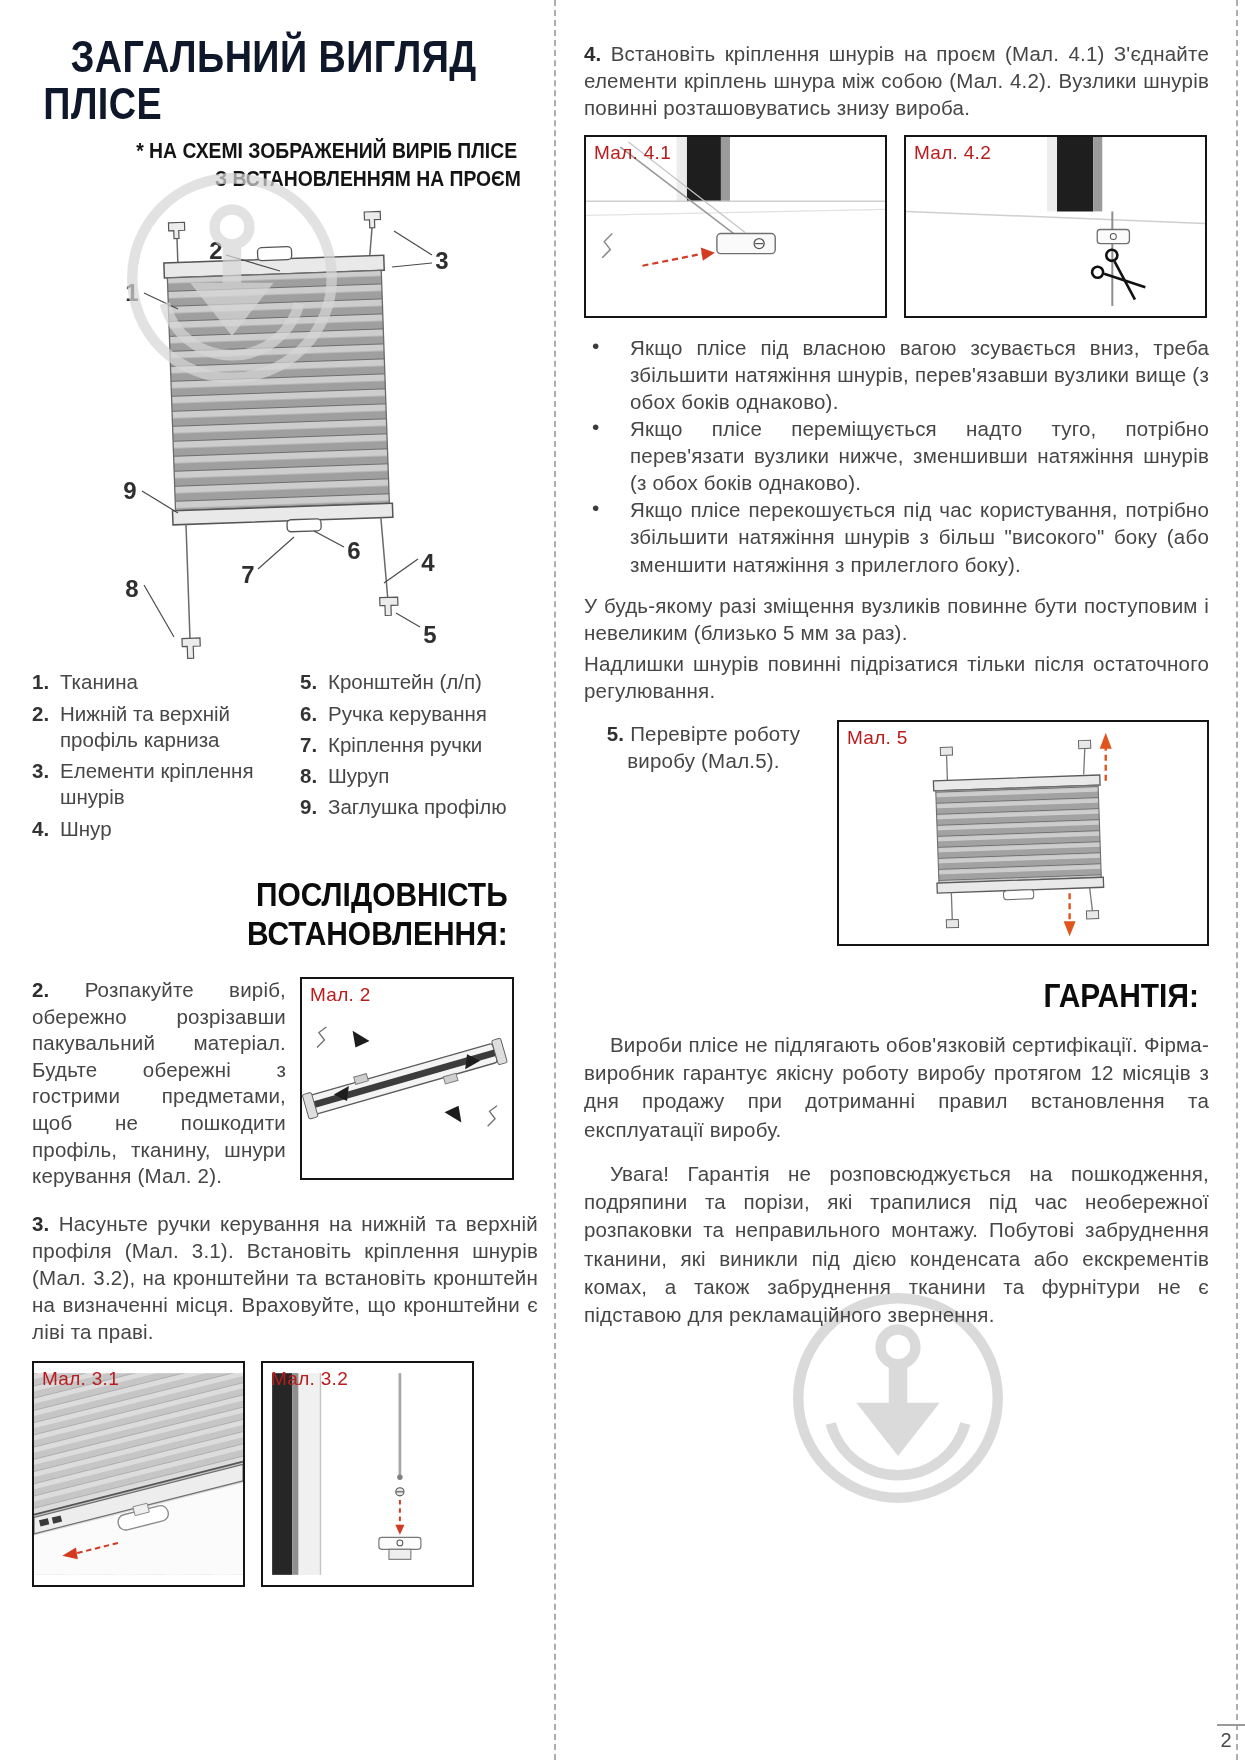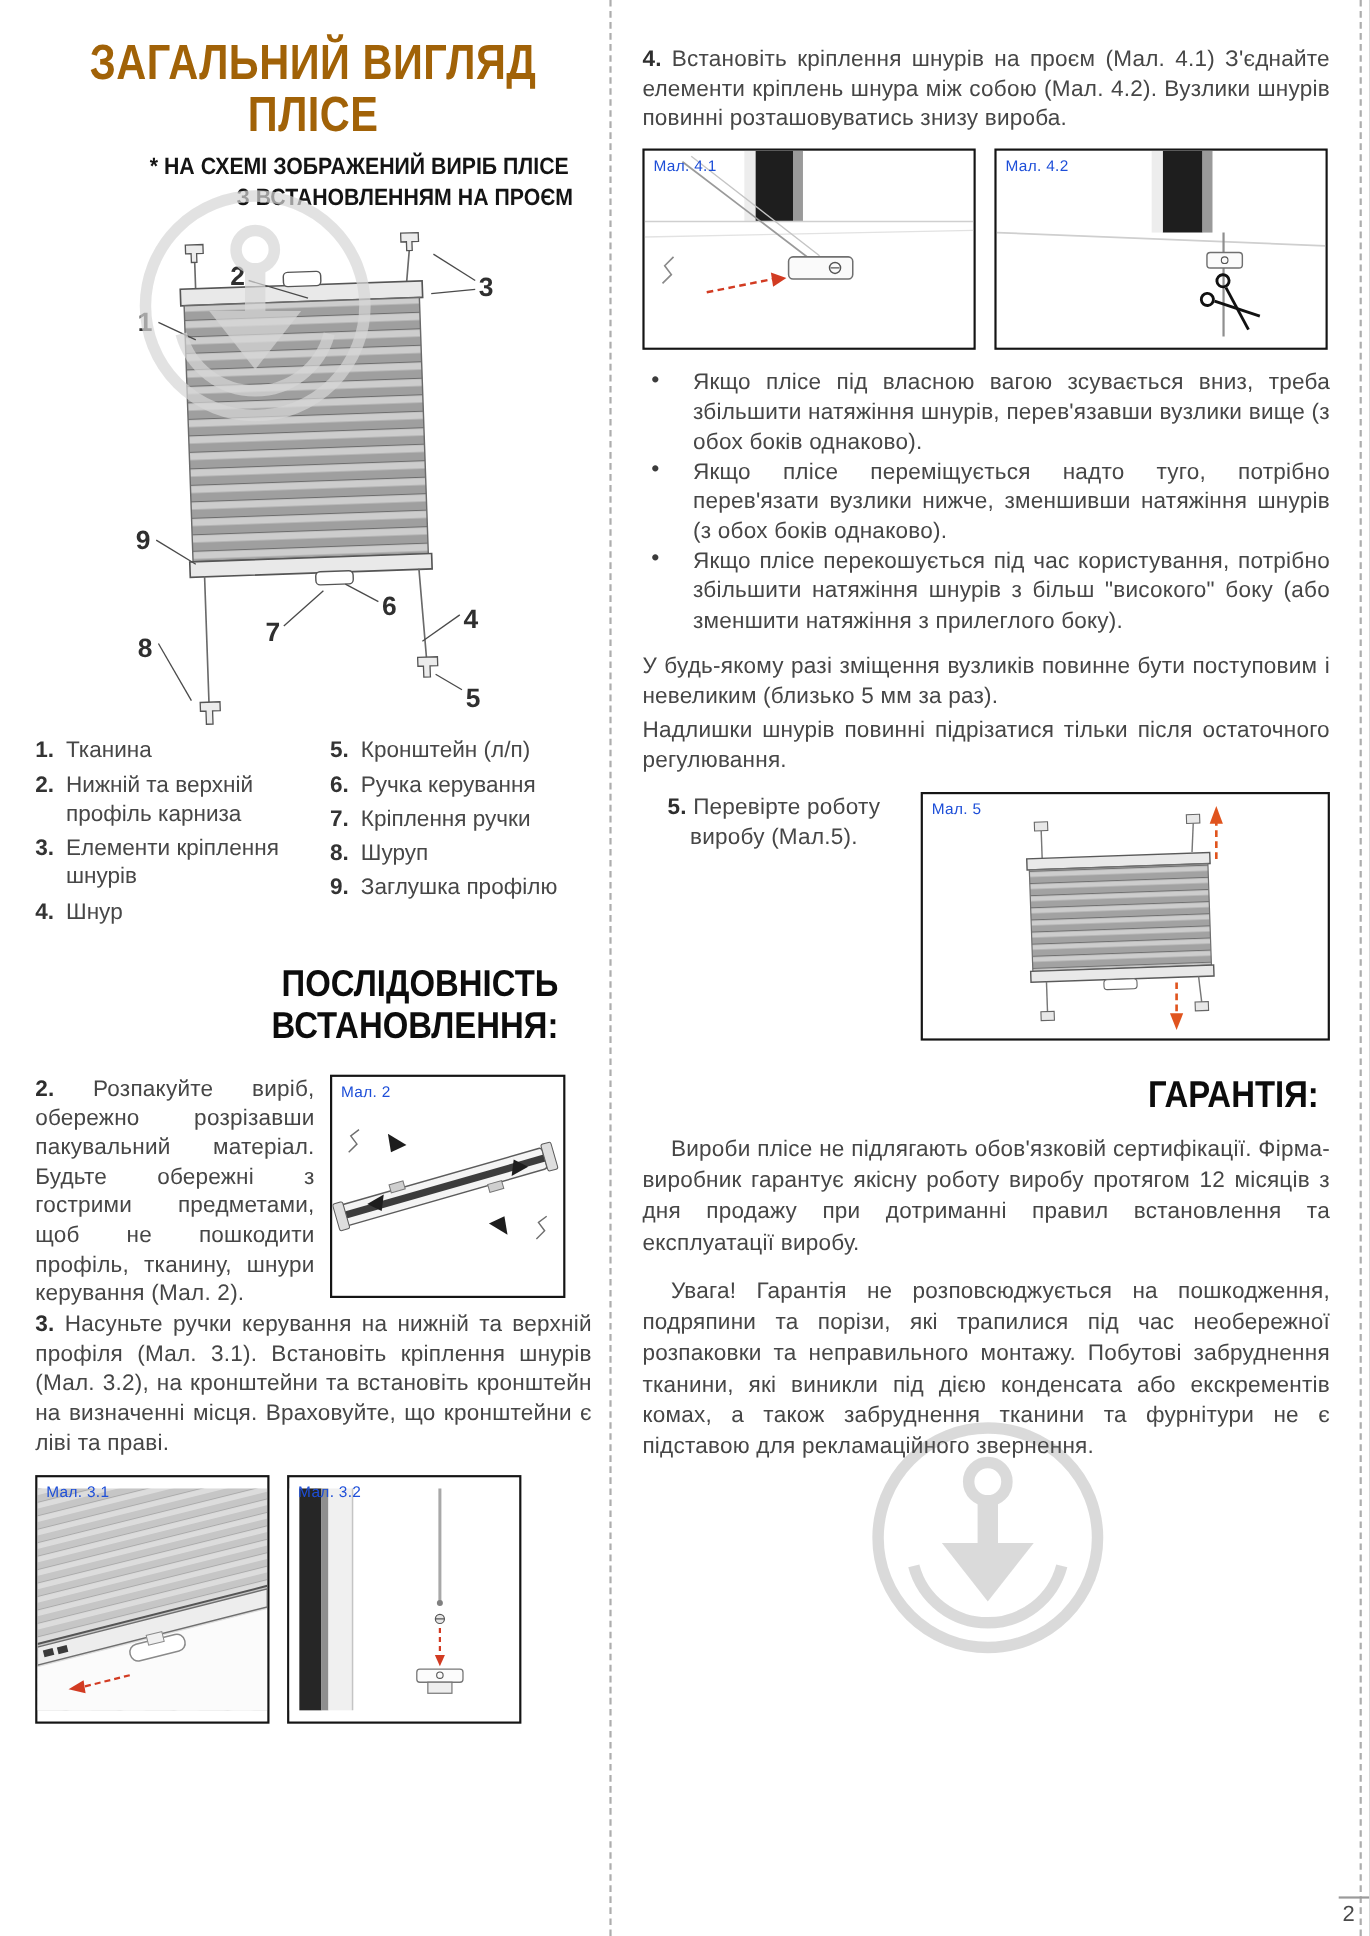--- a/index.html
+++ b/index.html
@@ -8,42 +8,42 @@
         font-family:"Liberation Sans","DejaVu Sans",sans-serif;color:#464646;overflow:hidden}
   .divider{position:absolute;top:0;bottom:0;width:0;border-left:2px dashed #adadad;z-index:1}
   .divider-center{left:554px}
   .divider-right{left:1236px}
   .watermark{position:absolute;pointer-events:none}
   .wm-top{left:116px;top:162px;width:232px;height:232px;z-index:2;opacity:.7}
   .wm-bottom{left:782px;top:1282px;width:232px;height:232px;z-index:0;opacity:.9}
   .col{position:absolute;z-index:1}
   .col-left{left:32px;top:34px;width:506px}
   .col-right{left:584px;top:40px;width:625px}
-  .main-title{text-align:center;color:#a16207;line-height:1.04}
+  .main-title{text-align:left;color:#0f172a;line-height:1.04}
   .t1{display:inline-block;transform:scaleX(.84);font-size:45px;font-weight:800;letter-spacing:.5px}
   .subtitle{text-align:right;margin-top:10px;line-height:1.3;color:#141414}
   .sub{display:inline-block;transform:scaleX(.9);font-size:21.5px;font-weight:700}
   .diagram{position:relative;height:470px;margin-top:4px}
   .diagram svg{width:506px;height:470px}
   .legend{display:flex;margin-top:2px;font-size:20.5px;line-height:1.28;color:#474747}
   .legend-col1{width:268px}
   .legend-col2{width:238px}
   .legend-item{display:flex;margin-bottom:5px}
   .legend-num{font-weight:700;flex:none;width:28px;color:#333}
   .section-heading{text-align:right;margin-top:28px;color:#0c0c0c}
   .h2c{display:inline-block;transform:scaleX(.88);font-size:34px;font-weight:800}
   .body-text{font-size:20.5px;line-height:1.32;text-align:justify;letter-spacing:.2px}
   .step-num{font-weight:700;color:#2e2e2e}
   .step2-row{display:flex;gap:14px;margin-top:24px}
   .step2-text{width:254px;line-height:1.3}
   .fig-box{position:relative;border:2.5px solid #151515;background:#fff;flex:none;overflow:hidden}
   .fig-box svg{width:100%;height:100%;display:block}
-  .fig-label{position:absolute;top:5px;left:8px;font-size:14px;color:#1d4ed8;z-index:2;letter-spacing:.3px}
+  .fig-label{position:absolute;top:5px;left:8px;font-size:19px;color:#b91c1c;z-index:2;letter-spacing:.3px}
   .fig2{width:214px;height:203px}
-  .step3{}
+  .step3{margin-top:20px}
   .figs-row{display:flex;gap:16px;margin-top:16px}
   .fig31,.fig32{width:213px;height:226px}
   .figs-row-4{display:flex;gap:17px;margin-top:14px}
   .fig41,.fig42{width:303px;height:183px}
   .bullets{margin-top:16px}
   .bullet-row{display:flex}
   .bullet-dot{flex:none;width:46px;padding-left:8px;font-size:21px;color:#3c3c3c}
   .bullet-text{flex:1}
   .after-bullets{margin-top:14px}
   .para2{margin-top:4px}

